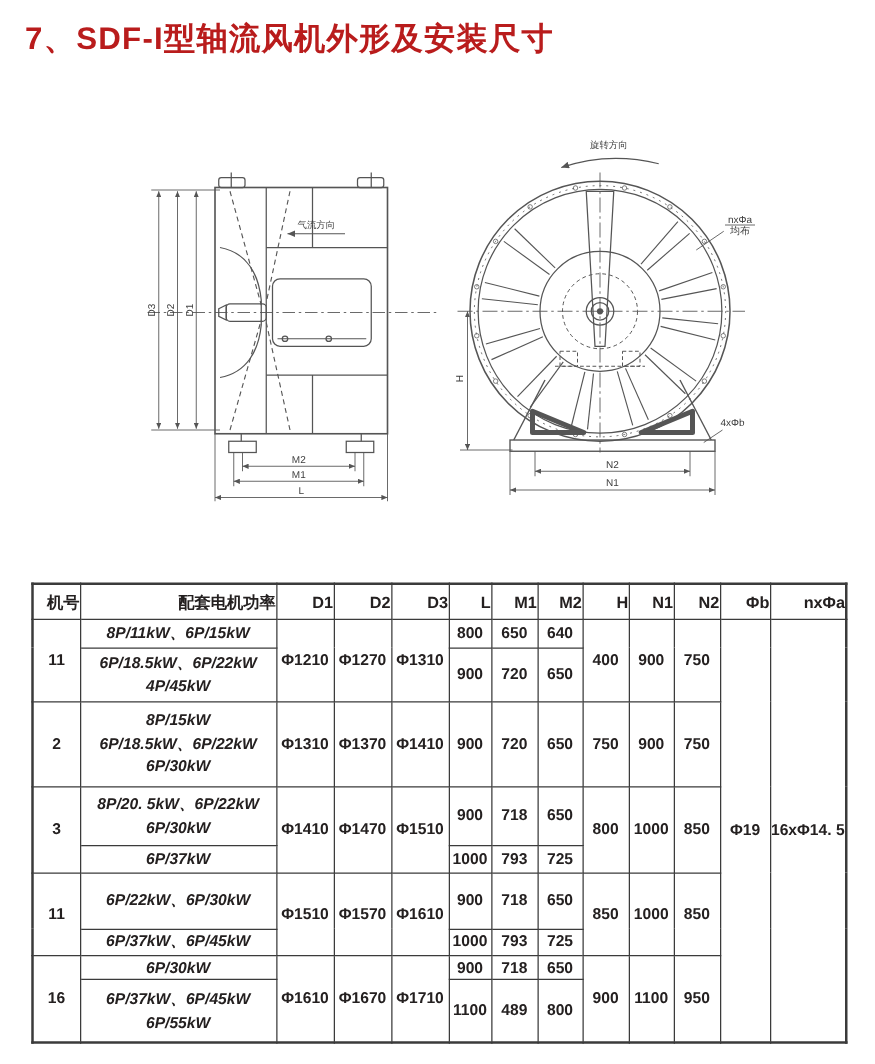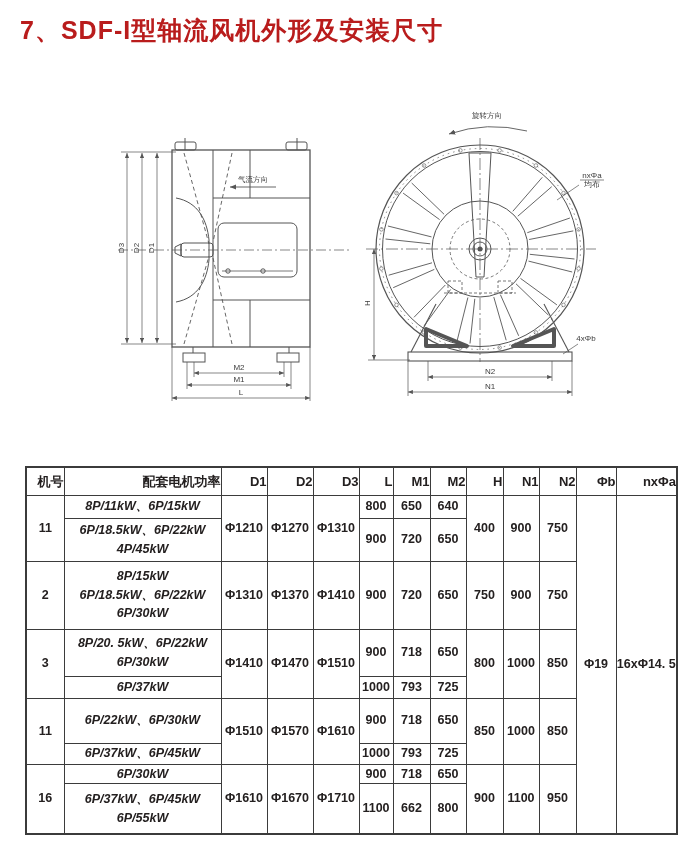--- a/index.html
+++ b/index.html
@@ -332,17 +332,17 @@
       <td>718</td>
       <td>650</td>
       <td rowspan="2">900</td>
       <td rowspan="2">1100</td>
       <td rowspan="2">950</td>
     </tr>
     <tr class="h50">
       <td class="power">6P/37kW、6P/45kW
 6P/55kW</td>
       <td>1100</td>
-      <td>662</td>
+      <td>489</td>
       <td>800</td>
     </tr>
   </tbody>
 </table>
 
 </body></html>

